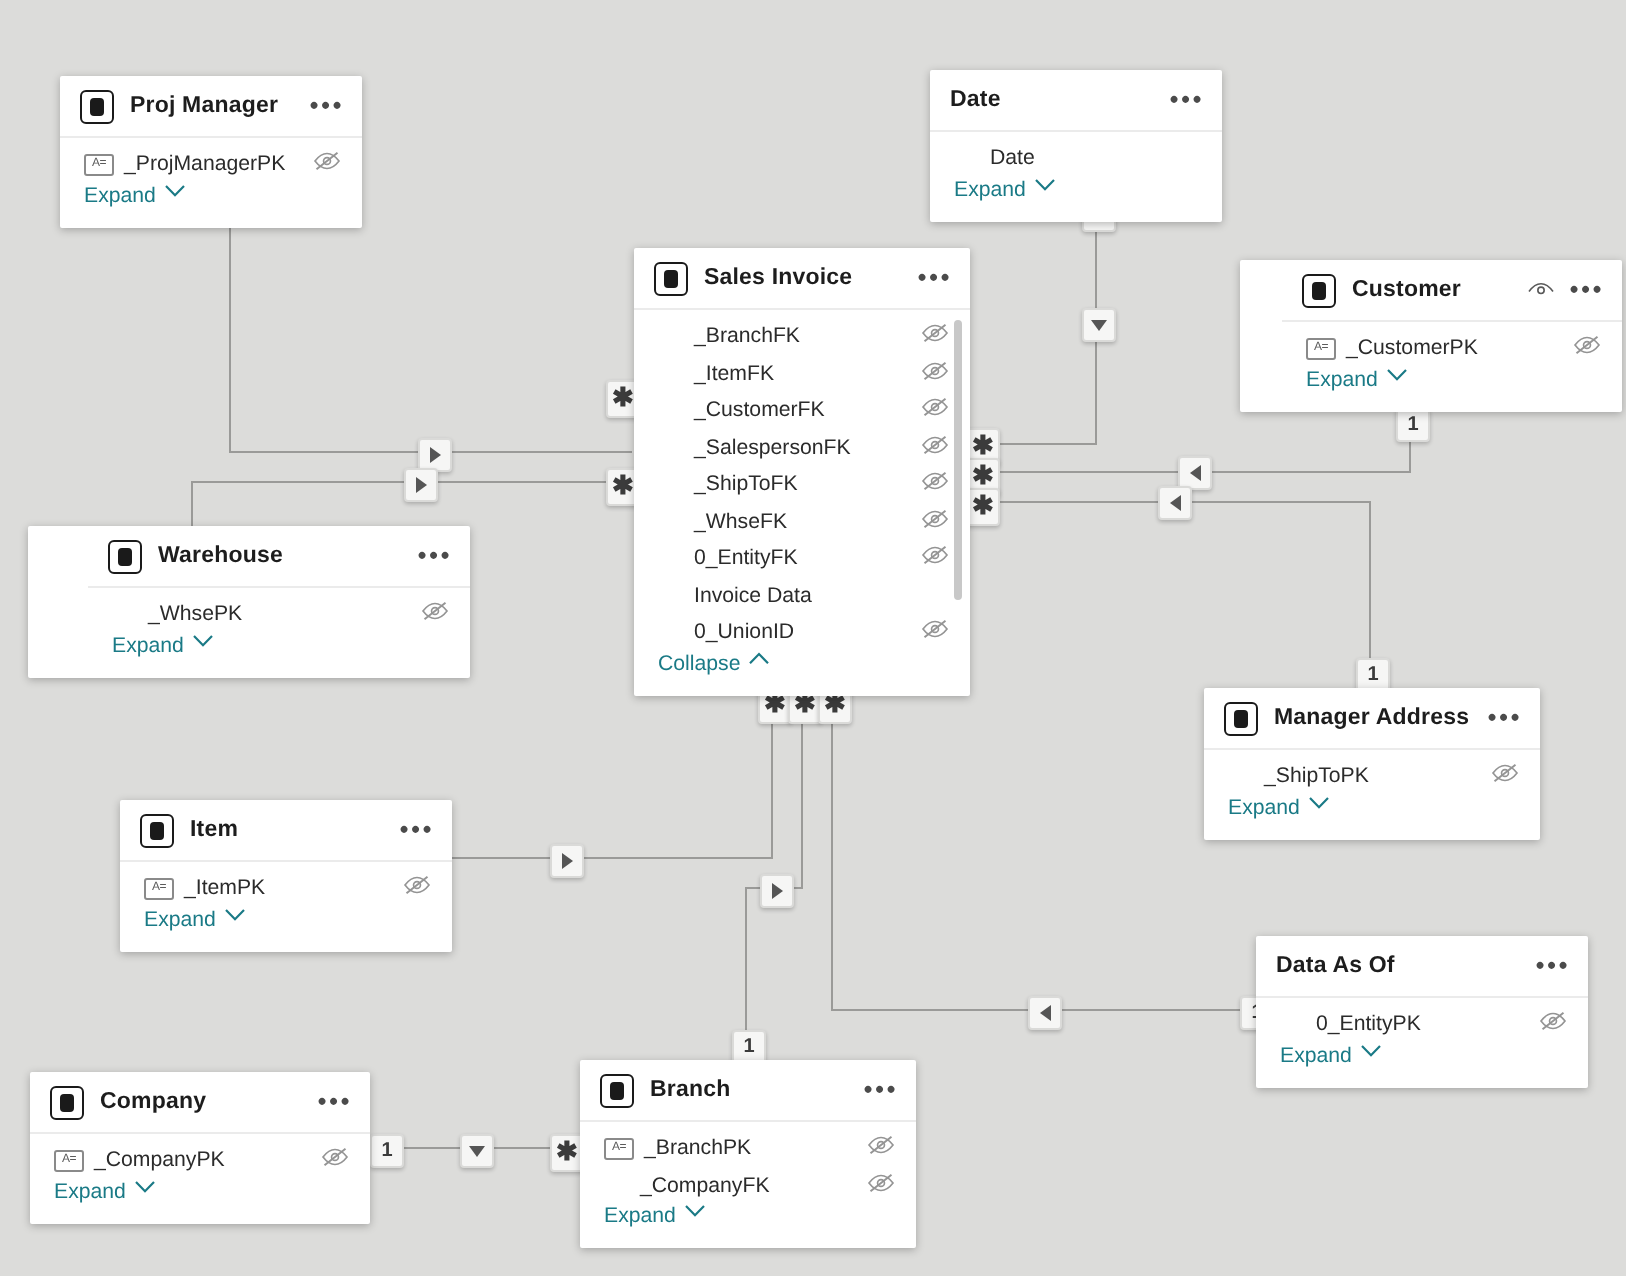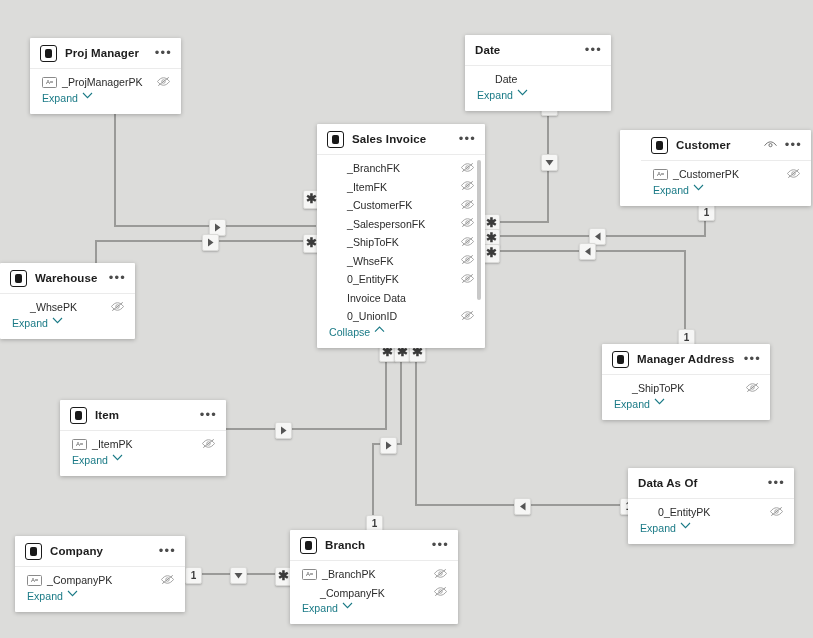--- a/index.html
+++ b/index.html
@@ -373,21 +373,21 @@
           </div>
         </div>
         <div class="tbl-foot">
           <span>Collapse</span>
           <svg class="chev" width="11" height="7" viewBox="0 0 11 7">
             <polyline points="1,5.6 5.5,1 10,5.6" fill="none" stroke="#1a7a86" stroke-width="1.1"></polyline>
           </svg>
         </div>
         <div class="vscroll" style="top: 36px; height: 140px;"></div>
       </div>
-      <div class="tbl" style="left: 0; top: 263px; width: 135px;">
+      <div class="tbl" style="left: 14px; top: 263px; width: 191px; padding-left: 30px;">
         <div class="tbl-head">
           <span class="tbl-icon">
             <i></i>
           </span>
           <span class="tbl-title">Warehouse</span>
           <span class="head-actions">
             <span class="dots">•••</span>
           </span>
         </div>
         <div class="tbl-body">

